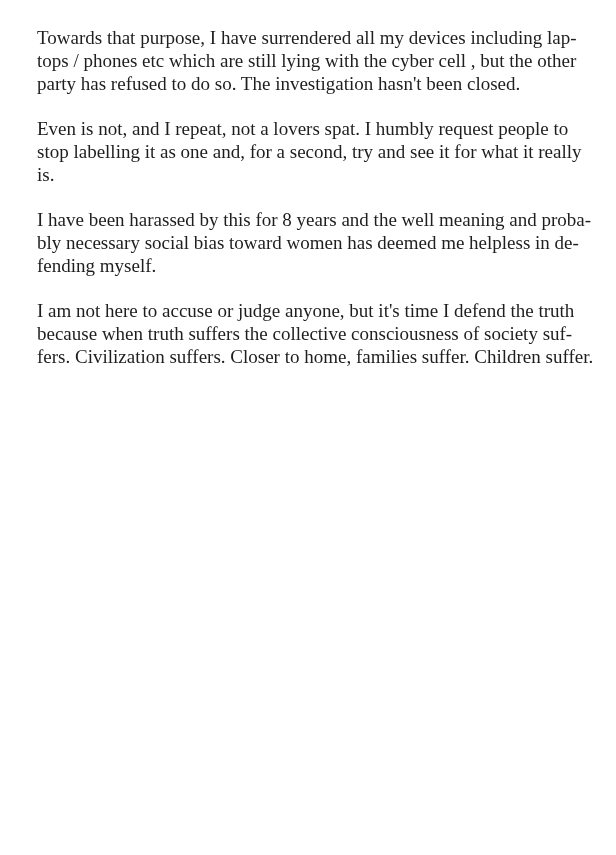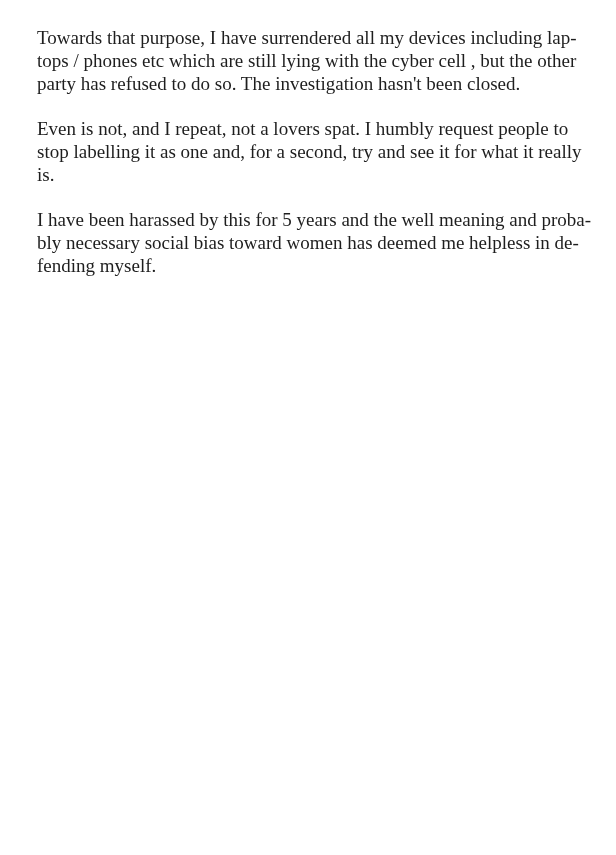--- a/index.html
+++ b/index.html
@@ -32,16 +32,19 @@
 </head>
 <body>
 
 <div class="page">
   <p class="para">Towards that purpose, I have surrendered all my devices including lap-
 tops / phones etc which are still lying with the cyber cell , but the other
 party has refused to do so. The investigation hasn't been closed.</p>
   <p class="para">Even is not, and I repeat, not a lovers spat. I humbly request people to
 stop labelling it as one and, for a second, try and see it for what it really
 is.</p>
-  <p class="para">I have been harassed by this for 5 years and the well meaning and proba-
+  <p class="para">I have been harassed by this for 8 years and the well meaning and proba-
 bly necessary social bias toward women has deemed me helpless in de-
 fending myself.</p>
+  <p class="para">I am not here to accuse or judge anyone, but it's time I defend the truth
+because when truth suffers the collective consciousness of society suf-
+fers. Civilization suffers. Closer to home, families suffer. Children suffer.</p>
 </div>
 
 </body></html>

